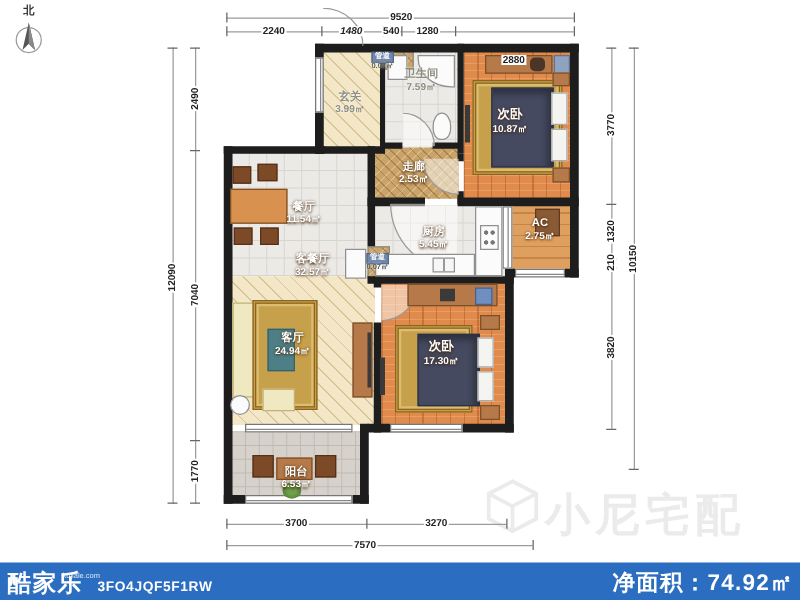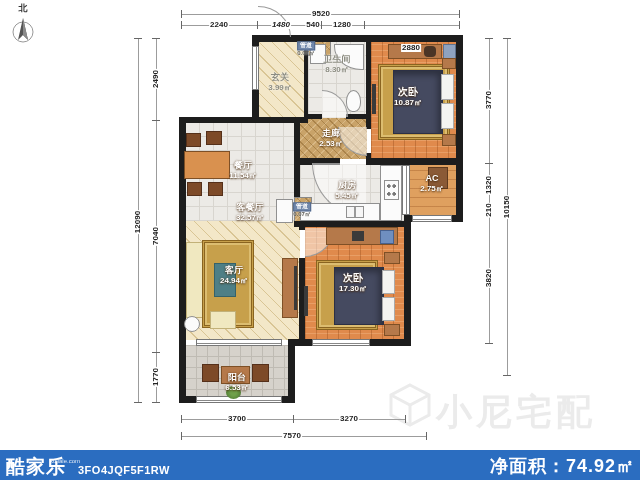--- a/index.html
+++ b/index.html
@@ -191,21 +191,21 @@
   <div class="chair" style="left:252px;top:364px;width:17px;height:18px;"></div>
   <div class="wood-furn" style="left:221px;top:366px;width:29px;height:18px;"></div>
   <div class="abs" style="left:226px;top:386px;width:15px;height:13px;border-radius:50%;background:radial-gradient(circle,#6fa04a 30%,#46702c 100%);"></div>
 
   <div class="room-label lab-dark" style="left:280px;top:82px;">
     <span class="nm">玄关</span>
       <span class="ar">3.99㎡</span>
     </div>
   <div class="room-label lab-dark" style="left:337px;top:64px;">
     <span class="nm">卫生间</span>
-      <span class="ar">8.30㎡</span>
+      <span class="ar">7.59㎡</span>
     </div>
   <div class="room-label lab-light" style="left:408px;top:97px;">
     <span class="nm" style="font-size:10px;">次卧</span>
       <span class="ar">10.87㎡</span>
     </div>
   <div class="room-label lab-light" style="left:331px;top:138px;">
     <span class="nm">走廊</span>
       <span class="ar">2.53㎡</span>
     </div>
   <div class="room-label lab-light" style="left:347px;top:190px;">

